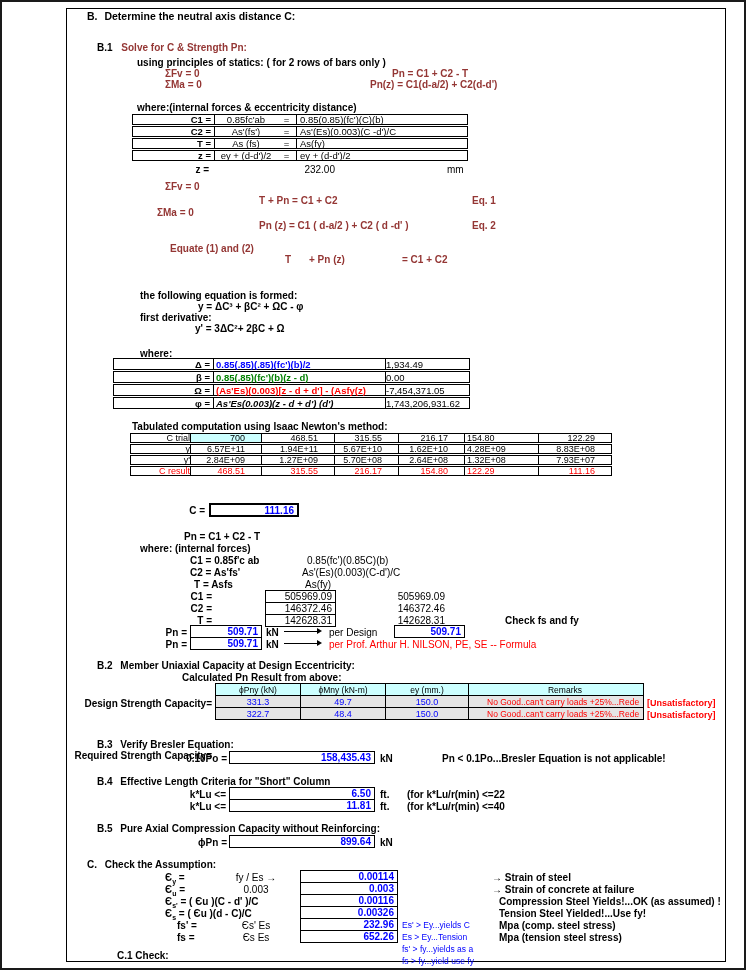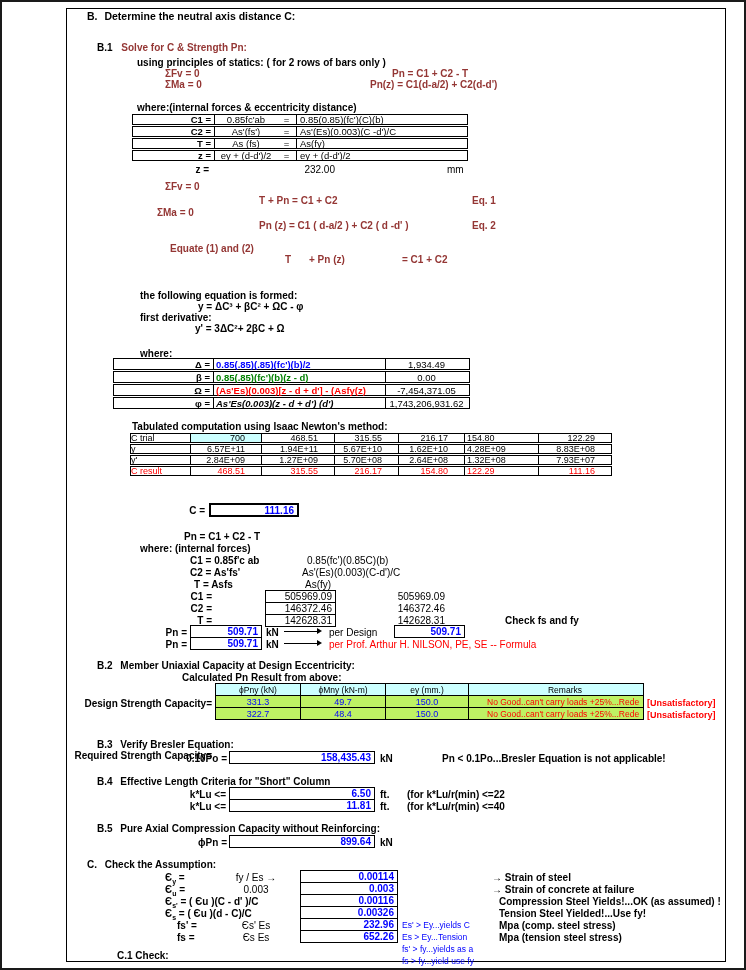--- a/index.html
+++ b/index.html
@@ -26,33 +26,33 @@
 .t1{left:130px;top:112px;width:336px;font-size:9.5px;}
 .t1a{width:82px;text-align:right;padding-right:3px;border-right:1px solid #000;box-sizing:border-box;font-weight:bold;}
 .t1b{width:62px;text-align:center;font-weight:normal;}
 .t1c{width:20px;text-align:center;font-weight:normal;border-right:1px solid #000;box-sizing:border-box;}
 .t1d{flex:1;padding-left:3px;font-weight:normal;}
 
 .cf{left:111px;top:356px;width:357px;font-size:9.5px;}
 .cf .trow{height:12px;}
 .cfa{width:100px;text-align:right;padding-right:3px;border-right:1px solid #000;box-sizing:border-box;font-weight:bold;}
 .cfb{width:172px;padding-left:2px;font-weight:bold;border-right:1px solid #000;box-sizing:border-box;height:100%;display:flex;align-items:center;}
-.cfc{flex:1;text-align:center;padding-right:2px;font-weight:normal;text-decoration:underline;}
+.cfc{flex:1;text-align:left;padding-right:2px;font-weight:normal;text-decoration:underline;}
 
 .nt{left:128px;top:431px;width:482px;font-size:9px;font-weight:normal;}
 .nt .trow{height:10px;}
-.ncl{flex:0 0 59px;text-align:left;white-space:pre;}
+.ncl{flex:0 0 59px;text-align:right;white-space:pre;}
 .nc{box-sizing:border-box;border-left:1px solid #000;text-align:right;padding-right:16px;height:100%;display:flex;align-items:center;justify-content:flex-end;}
 .nc.lft{justify-content:flex-start;padding-left:2px;}
 .w1{flex:0 0 71px;} .w2{flex:0 0 73px;} .w3{flex:0 0 64px;} .w4{flex:0 0 66px;} .w5{flex:0 0 74px;} .w6{flex:1;}
 .cyan{background:#CCFFFF;}
 .rrow{color:#FF0000;}
 
 .b2t{position:absolute;left:213px;top:681px;width:429px;font-size:9px;}
-.b2r{display:flex;align-items:center;border:1px solid #000;height:13px;margin-top:-1px;box-sizing:border-box;background:#bef264;}
+.b2r{display:flex;align-items:center;border:1px solid #000;height:13px;margin-top:-1px;box-sizing:border-box;background:#e5e5e5;}
 .b2r:first-child{margin-top:0;}
 .b2c{box-sizing:border-box;height:100%;display:flex;align-items:center;justify-content:center;border-left:1px solid #000;}
 .b2c:first-child{border-left:none;}
 .ca{flex:0 0 84px;} .cb{flex:0 0 85px;} .cc{flex:0 0 83px;} .cd{flex:1;overflow:hidden;justify-content:flex-start;padding-left:18px;}
 .b2h{background:#CCFFFF;font-weight:normal;font-size:8.5px;}
 .b2v{color:#0000FF;font-weight:normal;}
 
 .vbx{position:absolute;border:1px solid #000;box-sizing:border-box;height:13px;line-height:11px;
   text-align:right;padding-right:3px;background:#fff;display:block;}
 .vbx2{border-width:2px;height:14px;}

